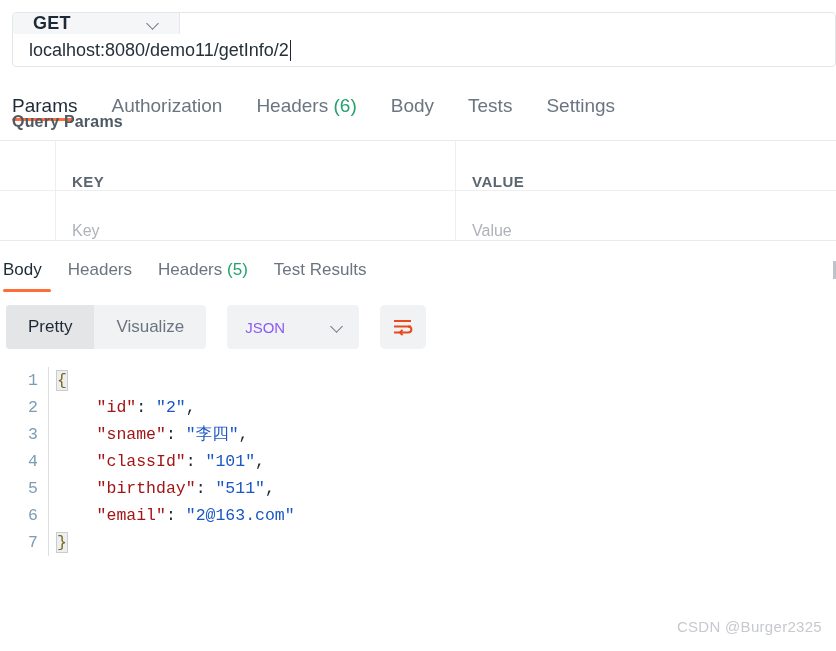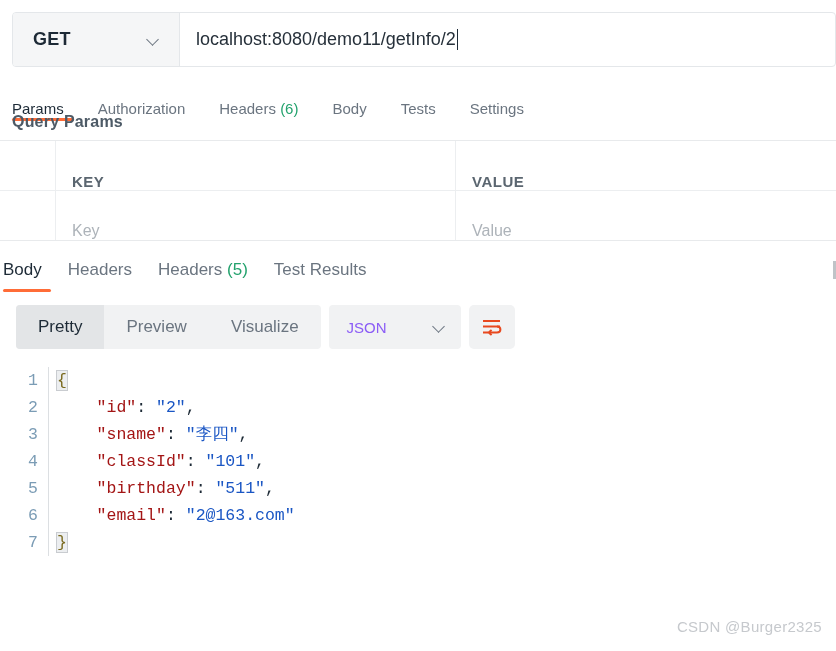--- a/index.html
+++ b/index.html
@@ -19,20 +19,21 @@
   
   .url-bar {
     display: flex;
     align-items: stretch;
     height: 55px;
     margin: 12px 0 0 12px;
     border: 1px solid #e4e7ea;
     border-radius: 4px;
     background: #ffffff;
     box-sizing: border-box;
+    flex-direction: column;
   }
   .method-box {
     width: 167px;
     background: #f5f6f7;
     border-right: 1px solid #e4e7ea;
     display: flex;
     align-items: center;
     justify-content: space-between;
     padding: 0 18px 0 20px;
     box-sizing: border-box;
@@ -84,21 +85,21 @@
   .req-tabs {
     display: flex;
     align-items: flex-end;
     gap: 34px;
     padding: 0 0 0 12px;
     height: 40px;
     margin-top: 13px;
     position: relative;
   }
   .req-tab {
-    font-size: 15px;
+    font-size: 19px;
     color: #6b7580;
     white-space: nowrap;
     cursor: pointer;
     padding-bottom: 3px;
     position: relative;
   }
   .req-tab.active {
     color: #1d2a36;
   }
   .req-tab .count {
@@ -193,23 +194,23 @@
     width: 3px;
     height: 18px;
     background: #8a9199;
     opacity: .55;
   }
 
   
   .fmt-bar {
     display: flex;
     align-items: center;
-    gap: 8px;
+    gap: 21px;
     margin-top: 18px;
-    padding-left: 16px;
+    padding-left: 6px;
   }
   .seg {
     display: flex;
     background: #f1f2f3;
     border-radius: 4px;
     overflow: hidden;
     height: 44px;
   }
   .seg-item {
     display: flex;
@@ -346,23 +347,20 @@
   <div class="resp-underline"></div>
   <div class="edge-sliver"></div>
 </div>
 
 <div class="fmt-bar">
   <div class="seg">
     <div class="seg-item active">
         <span>Pretty</span>
       </div>
     <div class="seg-item">
-        <span>Preview</span>
-      </div>
-    <div class="seg-item">
         <span>Visualize</span>
       </div>
   </div>
   <div class="fmt-select">
     <span>JSON</span>
     <span class="chev"></span>
   </div>
   <div class="wrap-btn">
     <svg width="22" height="18" viewBox="0 0 22 18">
       <line x1="2" y1="3" x2="19" y2="3" stroke="#e8491f" stroke-width="2"></line>

